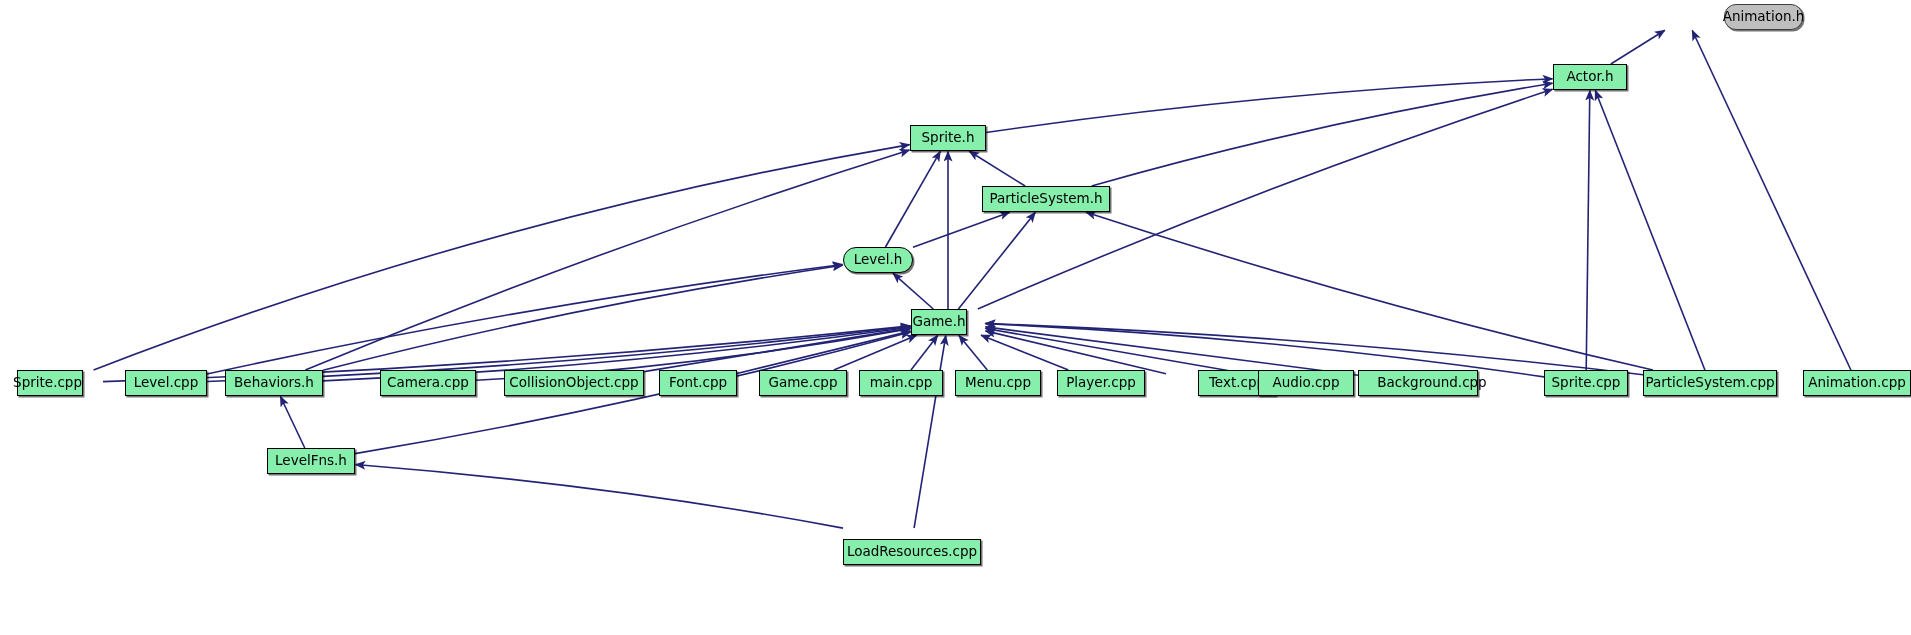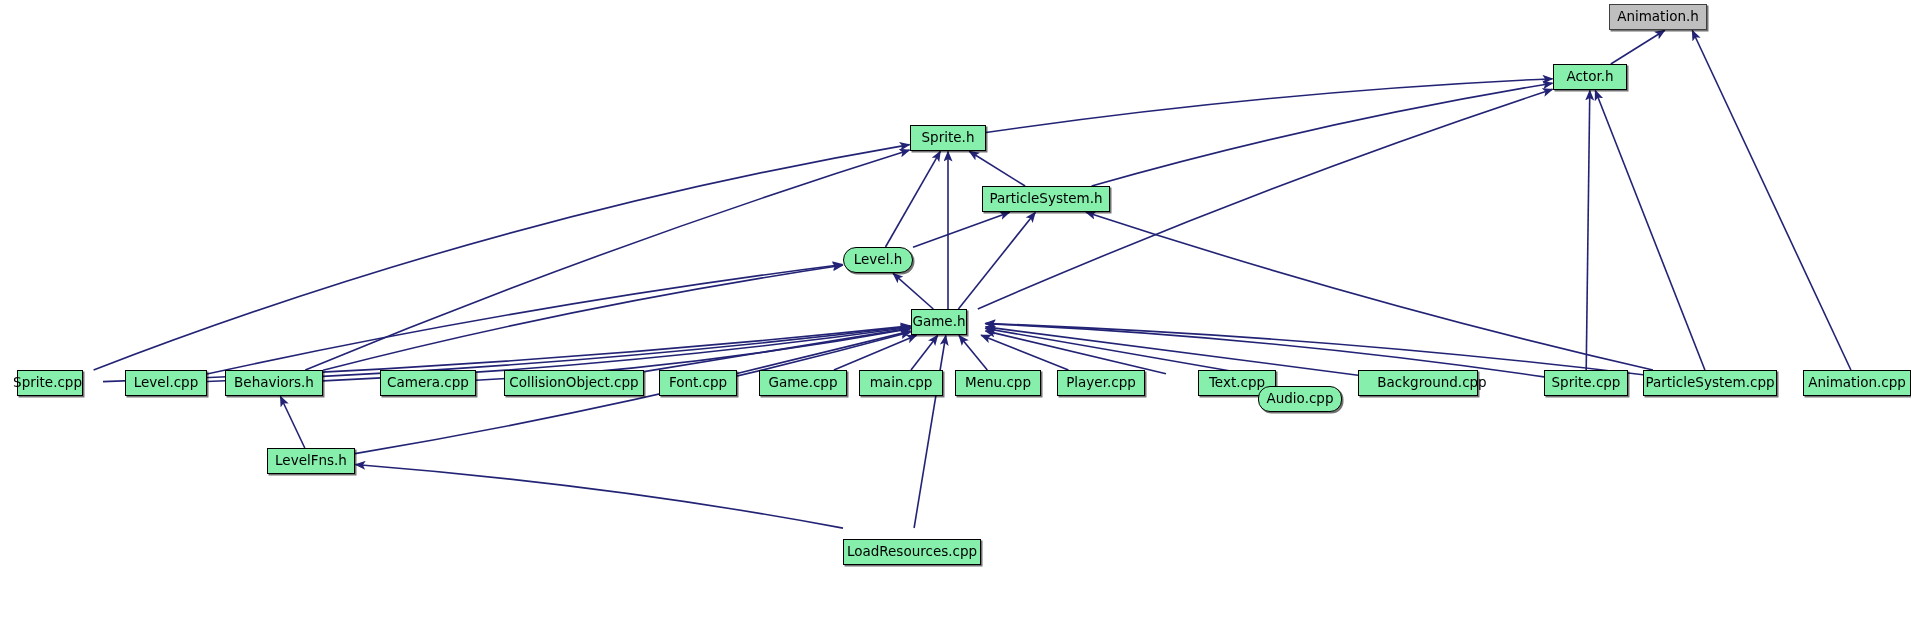--- a/index.html
+++ b/index.html
@@ -73,21 +73,21 @@
         <path d="M1358.0,375.2 L985.5,326.9"></path>
         <path d="M1544.0,376.9 Q1268.5,336.6 985.5,323.7"></path>
         <path d="M1643.0,374.8 Q1330.3,336.6 985.5,323.4"></path>
         <path d="M355.0,453.6 Q632.9,407.1 910.5,332.1"></path>
         <path d="M914.1,528.0 L945.8,335.5"></path>
         <path d="M304.8,448.0 L280.4,396.5"></path>
         <path d="M843.0,528.1 Q613.6,485.1 355.5,464.5"></path>
       </g>
   </svg>
   <div id="node-layer">
-      <div class="node current" style="left: 1609px; top: 4px; width: 98px;">
+      <div class="node current" style="left: 1724px; top: 4px; width: 79px; border-radius: 12px;">
         <span class="lbl">Animation.h</span>
       </div>
       <div class="node" style="left: 1553px; top: 64px; width: 74px;">
         <span class="lbl">Actor.h</span>
       </div>
       <div class="node" style="left: 910px; top: 125px; width: 76px;">
         <span class="lbl">Sprite.h</span>
       </div>
       <div class="node" style="left: 982px; top: 186px; width: 128px;">
         <span class="lbl">ParticleSystem.h</span>
@@ -124,21 +124,21 @@
       </div>
       <div class="node" style="left: 955px; top: 370px; width: 86px;">
         <span class="lbl">Menu.cpp</span>
       </div>
       <div class="node" style="left: 1057px; top: 370px; width: 88px;">
         <span class="lbl">Player.cpp</span>
       </div>
       <div class="node" style="left: 1166px; top: 370px; width: 78px; margin-left: 32px;">
         <span class="lbl">Text.cpp</span>
       </div>
-      <div class="node" style="left: 1258px; top: 386px; width: 84px; border-radius: 12px;">
+      <div class="node" style="left: 1258px; top: 370px; width: 96px;">
         <span class="lbl">Audio.cpp</span>
       </div>
       <div class="node" style="left: 1358px; top: 370px; width: 120px; padding-left: 28px;">
         <span class="lbl">Background.cpp</span>
       </div>
       <div class="node" style="left: 1544px; top: 370px; width: 84px;">
         <span class="lbl">Sprite.cpp</span>
       </div>
       <div class="node" style="left: 1643px; top: 370px; width: 134px;">
         <span class="lbl">ParticleSystem.cpp</span>

